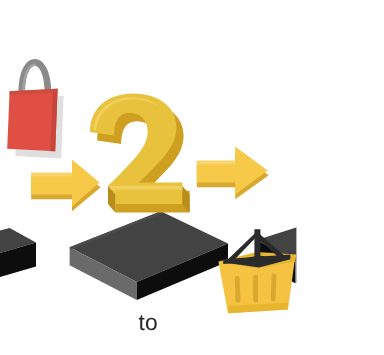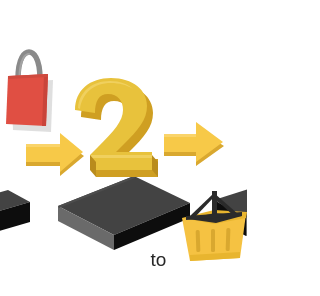--- a/index.html
+++ b/index.html
@@ -21,30 +21,29 @@
     position: absolute;
     left: 0;
     top: 0;
     width: 247px;
     height: 296px;
     overflow: visible;
   }
   #caption {
     position: absolute;
     left: 0;
-    top: 248px;
+    top: 258px;
     width: 247px;
     text-align: center;
     font-family: "Liberation Sans", sans-serif;
     font-size: 19px;
     color: #262626;
     letter-spacing: 0.2px;
     line-height: 24px;
     user-select: none;
-    padding-left: 35px;
   }
 </style>
 </head>
 <body>
 
 <div id="scene">
 
   <svg class="layer" viewBox="0 0 247 296">
     <g>
       <polygon points="-40,203 8,190 30,202 -18,216" fill="#434343"></polygon>

